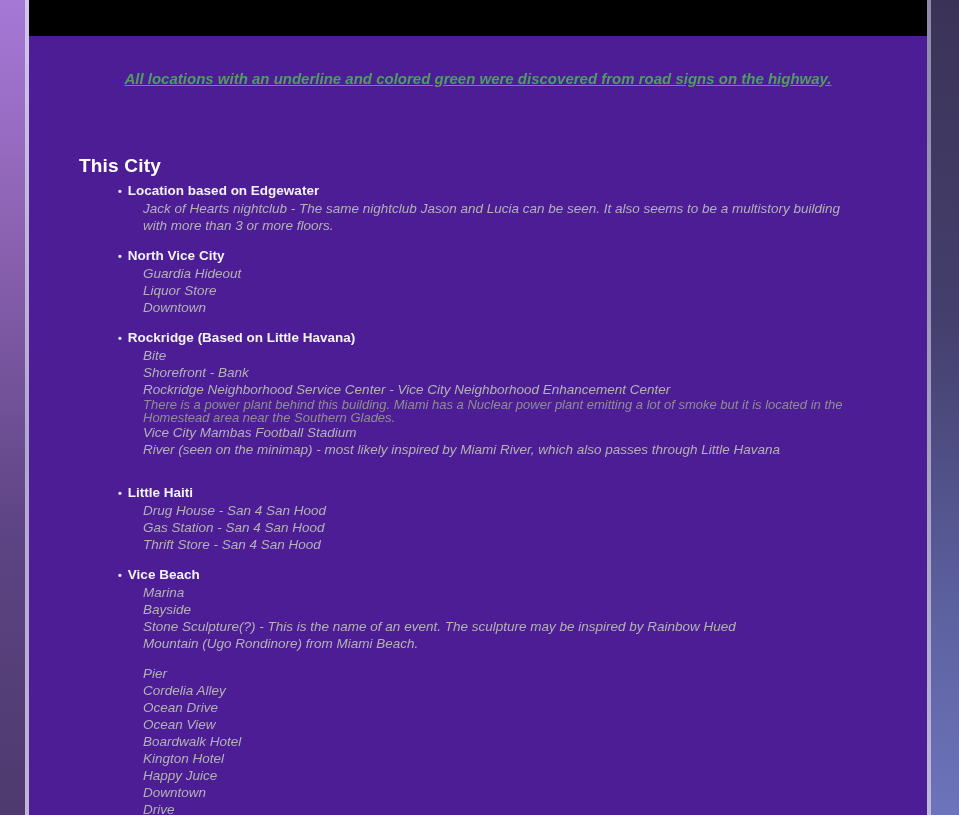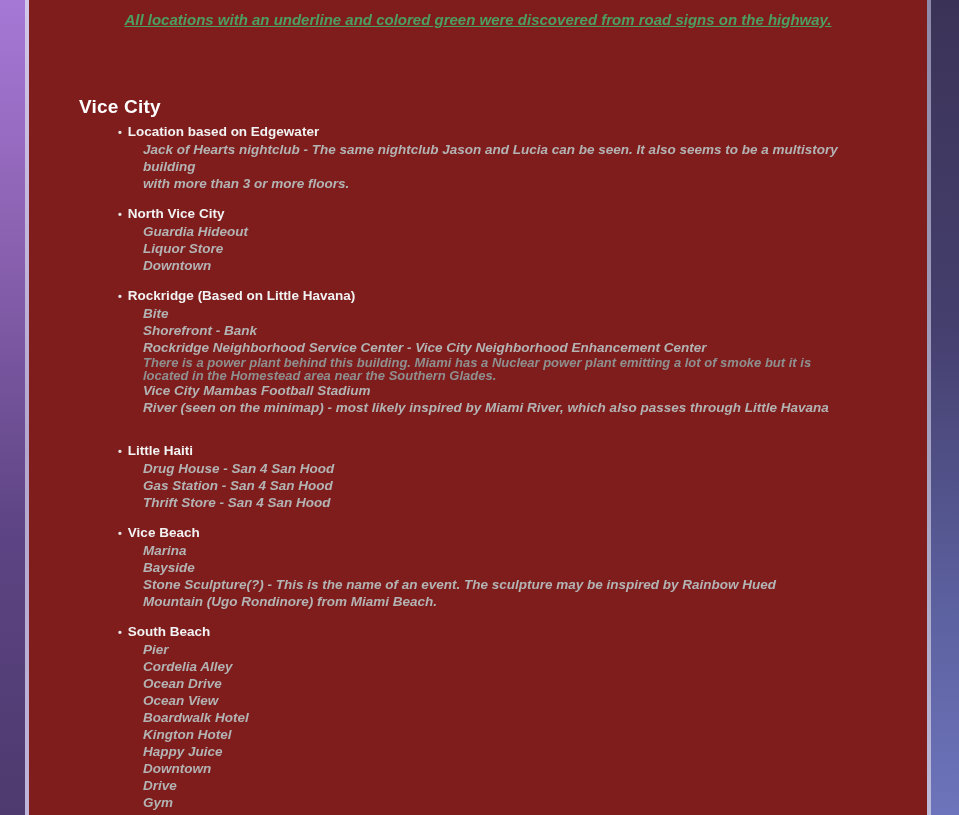--- a/index.html
+++ b/index.html
@@ -23,25 +23,26 @@
     width:4px; flex:0 0 4px;
     background:linear-gradient(180deg,#8d89a8 0%,#a3a0c0 55%,#bcbad8 100%);
   }
   .edge-right {
     width:28px; flex:0 0 28px;
     background:linear-gradient(180deg,#3b3357 0%,#453f6e 40%,#5c61a0 75%,#6e74bb 100%);
   }
   
   .content {
     flex:1 1 auto;
-    background:#7f1d1d;
+    background:#4c1d95;
     color:#f2f2f2;
-    padding-top:11px;
+    padding-top:34px;
     position:relative;
     overflow:hidden;
+    margin-top:36px;
   }
   .note {
     text-align:center;
     color:#4d9f60;
     font-weight:bold;
     font-style:italic;
     text-decoration:underline;
     font-size:15px;
     line-height:18px;
   }
@@ -61,21 +62,21 @@
     font-size:13.5px;
     font-weight:600;
     color:#f2f2f2;
     line-height:18px;
   }
   .bullet {
     font-size:11px;
     margin-right:6px;
     color:#e8e8e8;
   }
-  .items { margin-left:114px;font-weight:bold; }
+  .items { margin-left:114px; }
   .item {
     font-style:italic;
     color:#b3b3b3;
     font-size:13.5px;
     line-height:17px;
     white-space:pre-line;
     max-width:700px;
   }
   .item.small {
     font-size:13px;
@@ -86,21 +87,21 @@
 </head>
 <body>
 
 <div class="edge-left"></div>
 <div class="line-left"></div>
 
 <div class="content">
 
   <div class="note">All locations with an underline and colored green were discovered from road signs on the highway.</div>
 
-  <h1 class="page-title">Vice City</h1>
+  <h1 class="page-title">This City</h1>
 
   <div class="section first">
     <div class="section-head"><span class="bullet">•</span><span>Location based on Edgewater</span></div>
     <div class="items">
       <div class="item">Jack of Hearts nightclub - The same nightclub Jason and Lucia can be seen. It also seems to be a multistory building
 with more than 3 or more floors.</div>
     </div>
   </div>
 
   <div class="section">
@@ -137,21 +138,20 @@
     <div class="section-head"><span class="bullet">•</span><span>Vice Beach</span></div>
     <div class="items">
       <div class="item">Marina</div>
       <div class="item">Bayside</div>
       <div class="item">Stone Sculpture(?) - This is the name of an event. The sculpture may be inspired by Rainbow Hued
 Mountain (Ugo Rondinore) from Miami Beach.</div>
     </div>
   </div>
 
   <div class="section">
-    <div class="section-head"><span class="bullet">•</span><span>South Beach</span></div>
     <div class="items">
       <div class="item">Pier</div>
       <div class="item">Cordelia Alley</div>
       <div class="item">Ocean Drive</div>
       <div class="item">Ocean View</div>
       <div class="item">Boardwalk Hotel</div>
       <div class="item">Kington Hotel</div>
       <div class="item">Happy Juice</div>
       <div class="item">Downtown</div>
       <div class="item">Drive</div>

